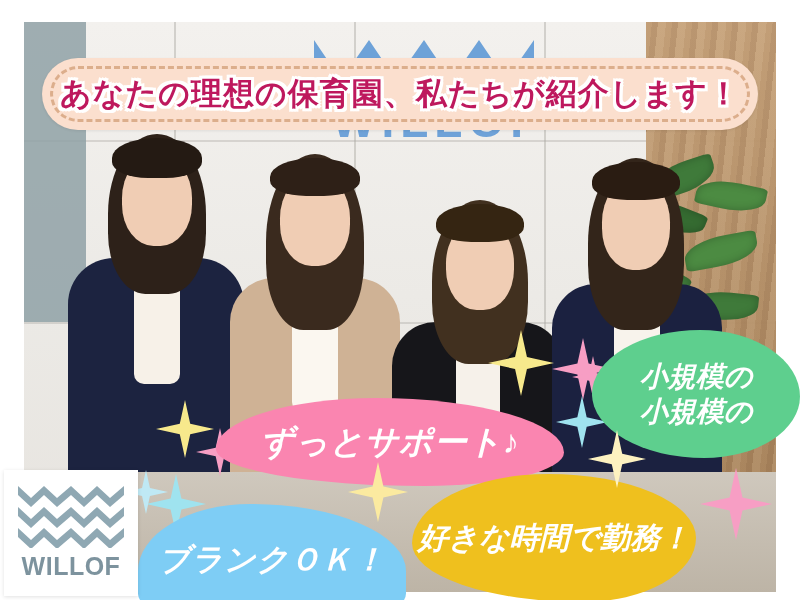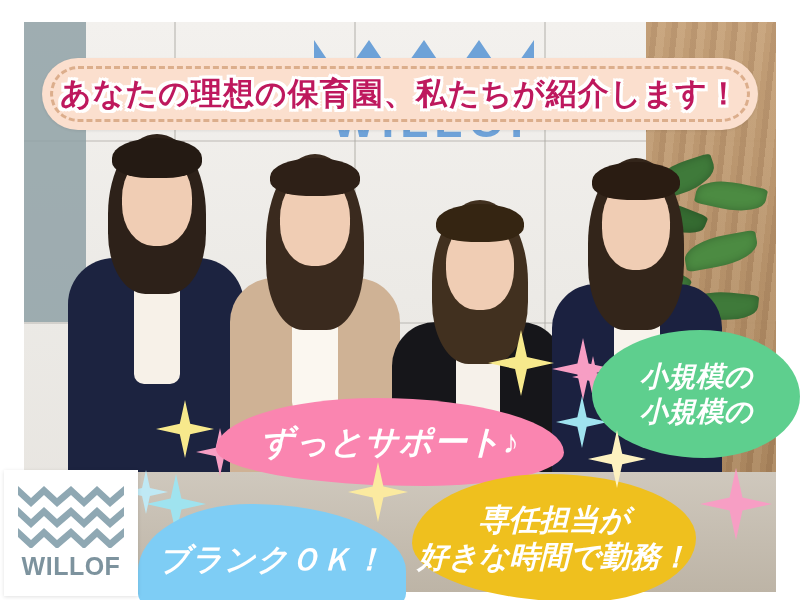--- a/index.html
+++ b/index.html
@@ -176,21 +176,20 @@
       <div>小規模の</div>
     </div>
   </div>
 
   <div class="blob blob-pink">
     <span>ずっとサポート♪</span>
   </div>
 
   <div class="blob blob-yellow">
     <div>
-      <div>専任担当が</div>
       <div>好きな時間で勤務！</div>
     </div>
   </div>
 
   <div class="blob blob-blue">
     <span>ブランクＯＫ！</span>
   </div>
 
   <div class="spark" style="left:348px;top:462px;width:60px;height:60px;background:#fbeaa0;"></div>
   <div class="spark" style="left:124px;top:470px;width:44px;height:44px;background:#bfe9f5;"></div>

